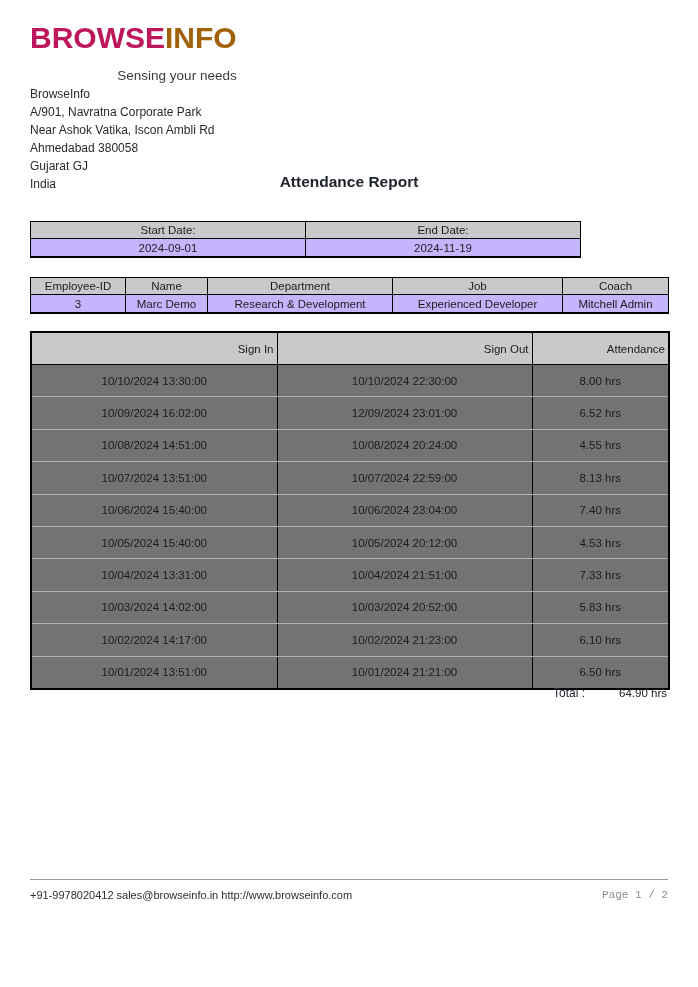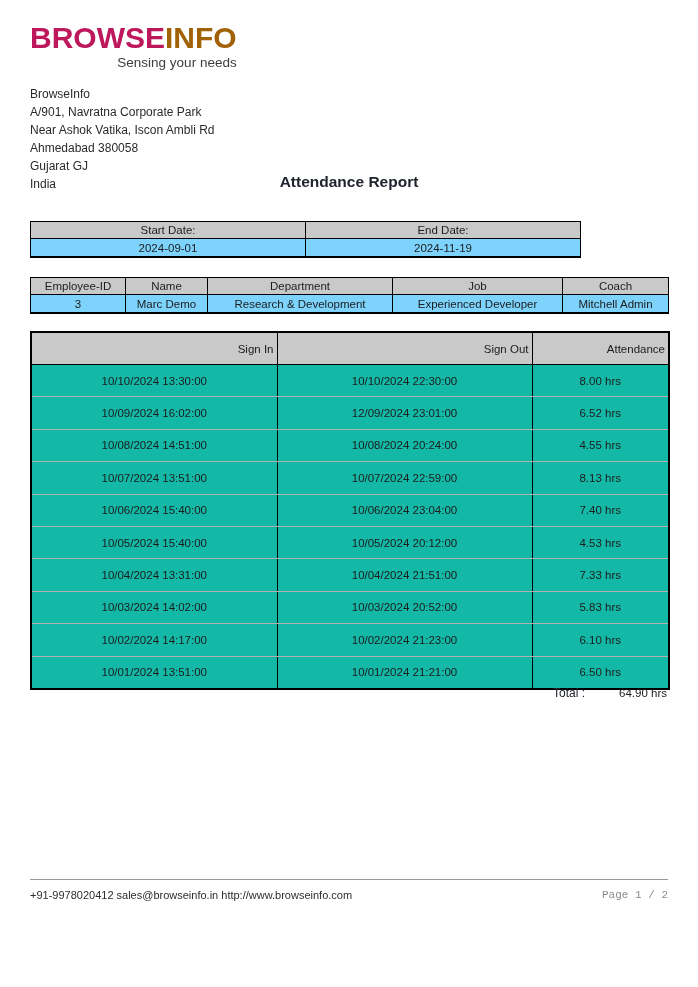--- a/index.html
+++ b/index.html
@@ -8,46 +8,46 @@
     font-family:"Liberation Sans",sans-serif;color:#1f1f1f;
     position:relative;overflow:hidden;
   }
   .page{position:absolute;inset:0;}
 
   
   .logo-block{position:absolute;top:22px;left:30px;display:inline-block;}
   .logo{font-size:30px;font-weight:700;letter-spacing:0px;line-height:32px;white-space:nowrap;}
   .logo-dark{color:#be185d;}
   .logo-accent{color:#a16207;}
-  .tagline{font-size:13.5px;color:#3c3c3c;text-align:right;margin-top:1px;}
+  .tagline{font-size:13.5px;color:#3c3c3c;text-align:right;margin-top:14px;}
 
   
   .address{position:absolute;top:85px;left:30px;font-size:12px;line-height:18px;color:#2a2a2a;}
 
   
   .title{position:absolute;top:173px;left:0;right:0;text-align:center;
     font-size:15.5px;font-weight:700;color:#20242e;}
 
   
   table{border-collapse:collapse;table-layout:fixed;position:absolute;left:30px;width:551px;
     font-size:11.5px;color:#1c1c1c;}
   .grid th,.grid td{border:1px solid #000;text-align:center;font-weight:400;
     padding:0 2px;overflow:hidden;white-space:nowrap;}
   .grid{border:1px solid #000;border-bottom:2px solid #000;}
   .grid th{background:#c9c9c9;height:16px;}
-  .grid td{background:#7dd3fc;height:17px;}
+  .grid td{background:#c4b5fd;height:17px;}
 
   .dates{top:221px;}
   .employee{top:277px;}
 
   
   .attendance{top:331px;border:2px solid #000;}
   .attendance th{background:#c9c9c9;border:1px solid #000;height:31px;
     text-align:right;font-weight:400;padding:0 3px;vertical-align:middle;}
-  .attendance td{height:29.4px;text-align:center;background:#14b8a6;
+  .attendance td{height:29.4px;text-align:center;background:#737373;
     border-left:1px solid #000;border-right:1px solid #000;border-bottom:1px solid #b0b0b0;}
   .attendance tr:last-child td{border-bottom:1px solid #000;}
 
   
   .total{position:absolute;top:686px;right:31px;display:flex;align-items:center;}
   .total-label{font-size:12px;color:#20242e;}
   .total-value{font-size:11.5px;color:#1c1c1c;width:82px;text-align:right;}
 
   
   .footer-rule{position:absolute;top:879px;left:30px;right:30px;border-top:1px solid #9a9a9a;}

